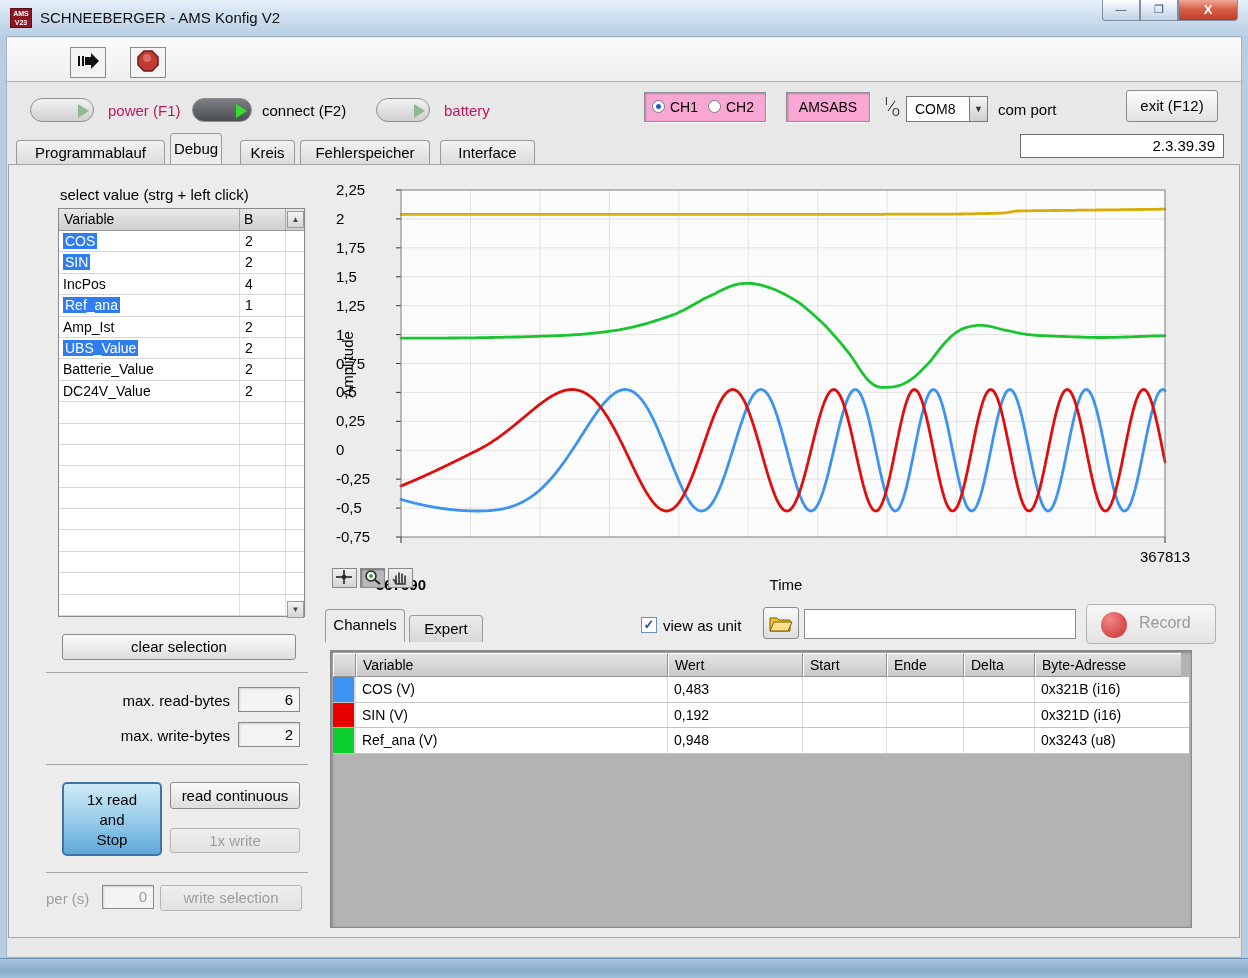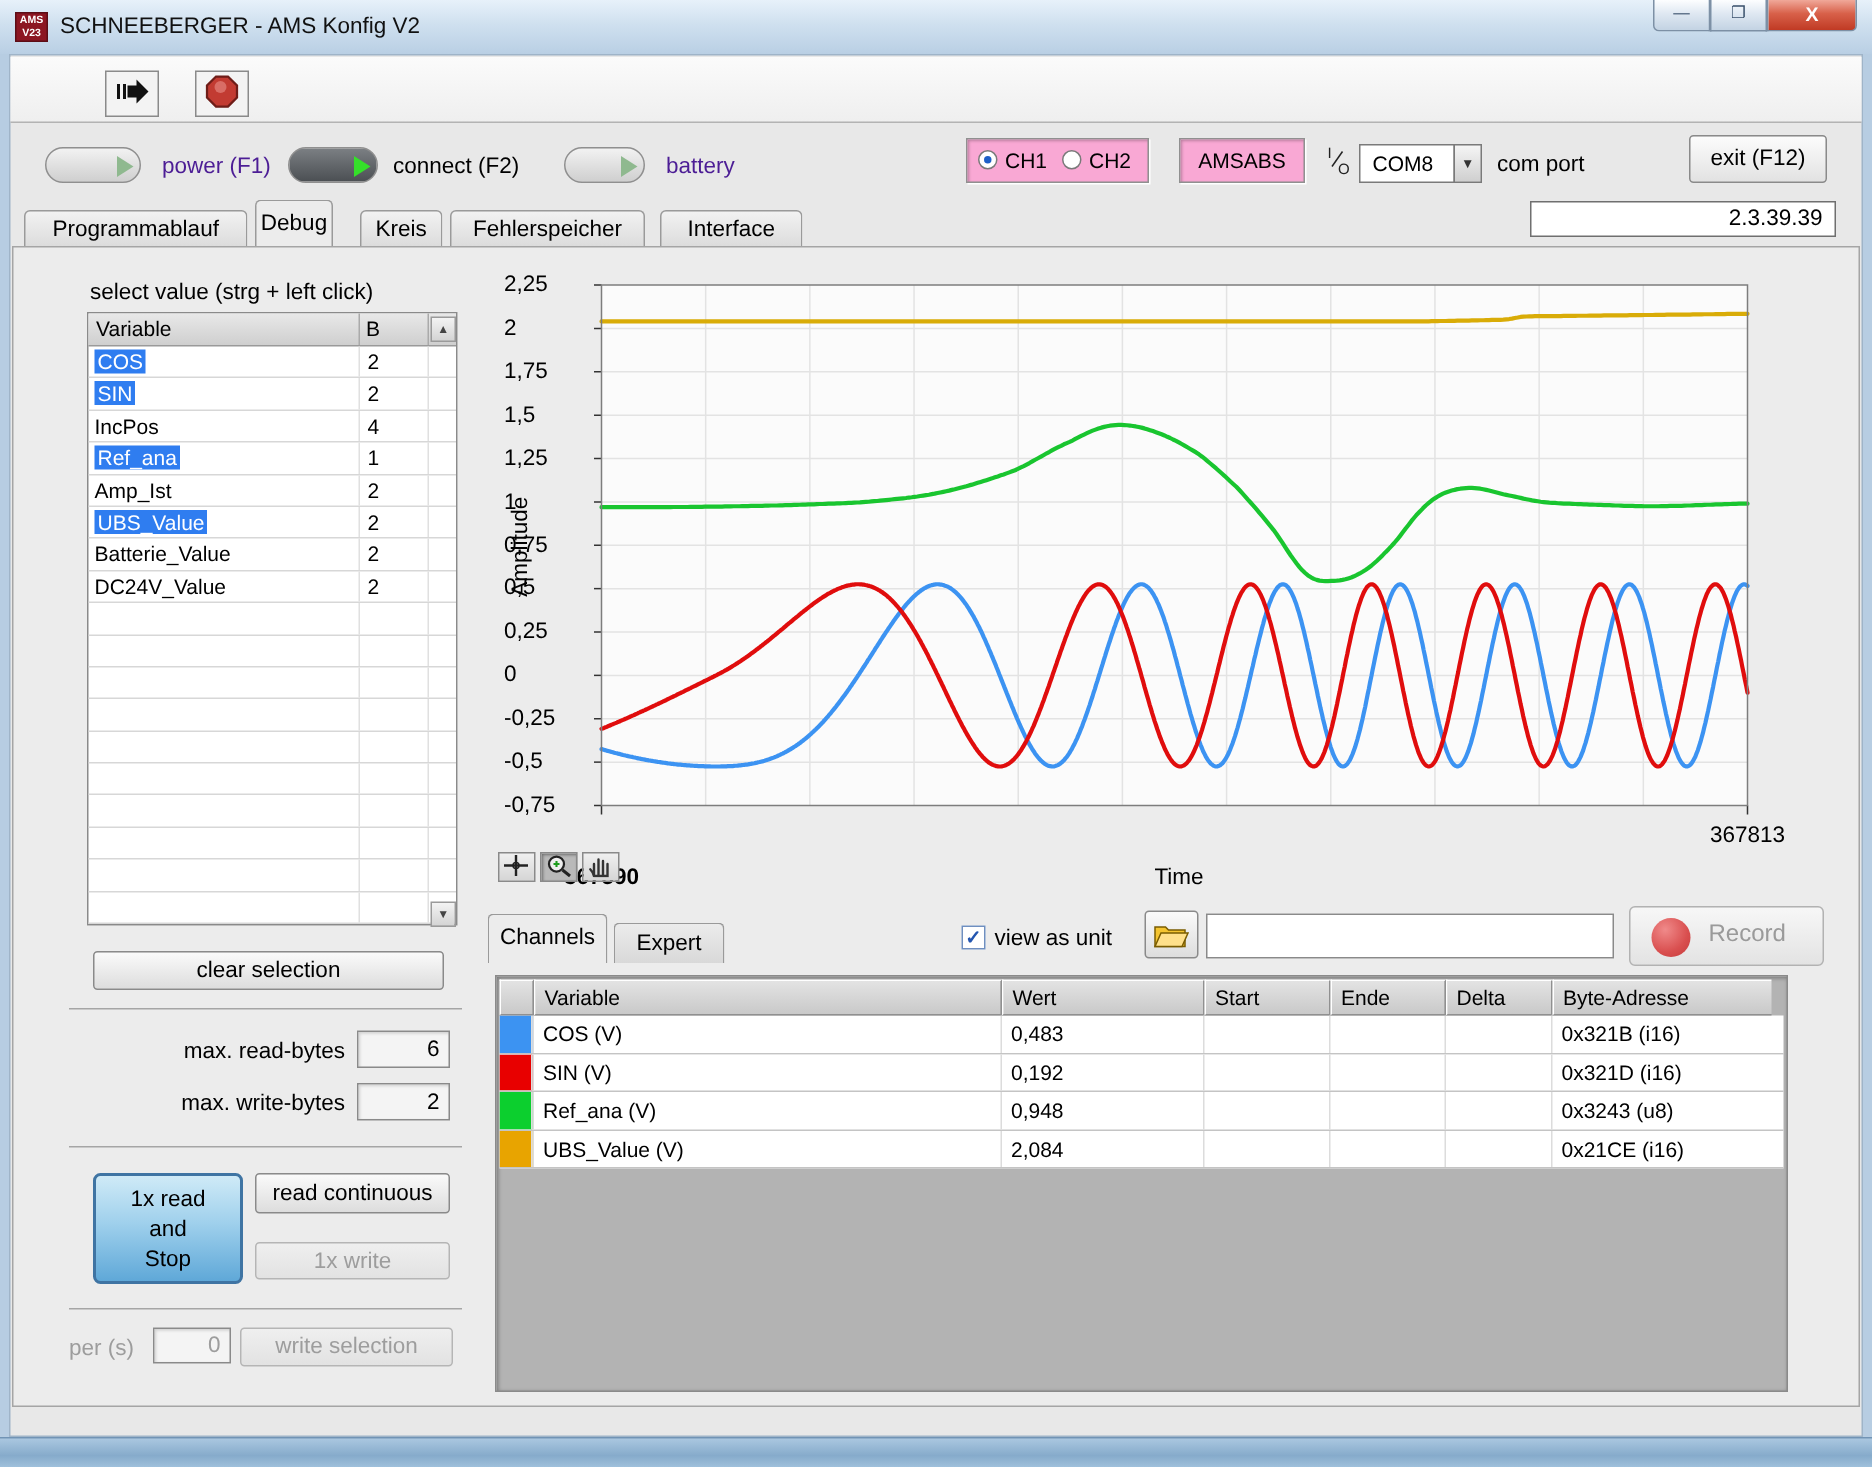--- a/index.html
+++ b/index.html
@@ -28,21 +28,21 @@
     border-bottom:1px solid #b3b3b3;}
   .toolbtn{top:47px;width:36px;height:31px;background:#f3f3f3;border:1px solid #8a8a8a;
     text-align:center;cursor:pointer;}
   
   .pill{height:24px;border-radius:12px;border:1px solid #8f8f8f;position:absolute;cursor:pointer;}
   .pill .knob{position:absolute;right:4px;top:5px;width:0;height:0;border-top:7px solid transparent;
     border-bottom:7px solid transparent;border-left:11px solid #8fb98f;}
   .pill.off{background:linear-gradient(#f2f2f2,#cfcfcf);}
   .pill.on{background:linear-gradient(#7b7f83,#4b4f53);}
   .pill.on .knob{border-left-color:#35e02a;}
-  .ctrl-label{font-size:15px;color:#4c1d95;position:absolute;}
+  .ctrl-label{font-size:15px;color:#be185d;position:absolute;}
   .ctrl-label.active{color:#000;}
   .sunken{background:#f9a8d4;border:1px solid #909090;
     box-shadow:inset 1px 1px 2px rgba(0,0,0,.25),1px 1px 0 #fff;}
   .radio{width:13px;height:13px;border-radius:50%;background:#fff;border:1px solid #7a7a7a;position:absolute;cursor:pointer;}
   .radio.sel::after{content:"";position:absolute;left:3px;top:3px;width:5px;height:5px;border-radius:50%;background:#1e5fc8;}
   .rlabel{position:absolute;font-size:14px;color:#000;}
   #combo-field{left:906px;top:96px;width:64px;height:26px;background:#fff;border:1px solid #7a7a7a;
     font-size:14px;line-height:24px;padding-left:8px;}
   #combo-btn{left:969px;top:96px;width:19px;height:26px;background:linear-gradient(#f5f5f5,#cfcfcf);
     border:1px solid #7a7a7a;font-size:9px;line-height:24px;text-align:center;color:#333;cursor:pointer;}
@@ -435,26 +435,15 @@
           <div class="csw">
             <div class="swatch" style="background: rgb(12, 207, 46);"></div>
           </div>
           <div class="cvar">Ref_ana (V)</div>
           <div class="cwert">0,948</div>
           <div class="cstart"></div>
           <div class="cende"></div>
           <div class="cdelta"></div>
           <div class="caddr">0x3243 (u8)</div>
         </div>
-        <div class="ct-row">
-          <div class="csw">
-            <div class="swatch" style="background: rgb(232, 164, 0);"></div>
-          </div>
-          <div class="cvar">UBS_Value (V)</div>
-          <div class="cwert">2,084</div>
-          <div class="cstart"></div>
-          <div class="cende"></div>
-          <div class="cdelta"></div>
-          <div class="caddr">0x21CE (i16)</div>
-        </div>
       </div>
   </div>
 </div>
 
 </body></html>

